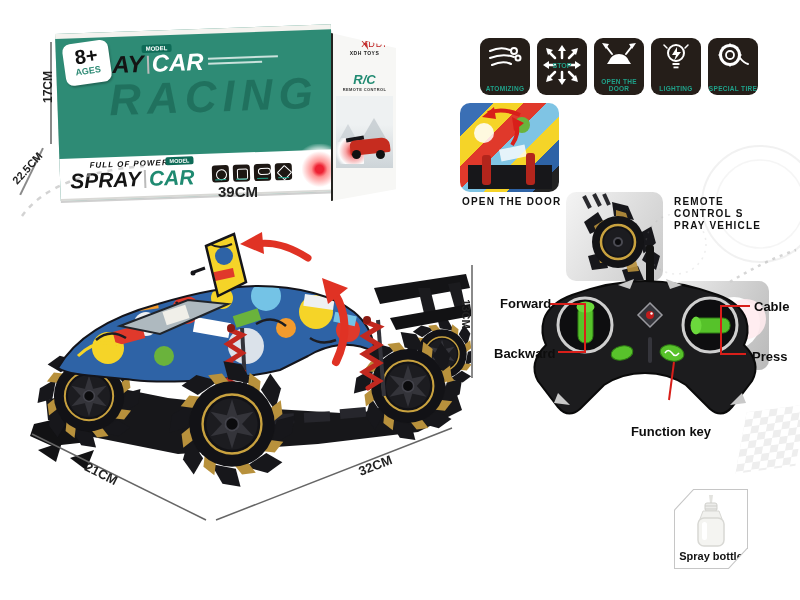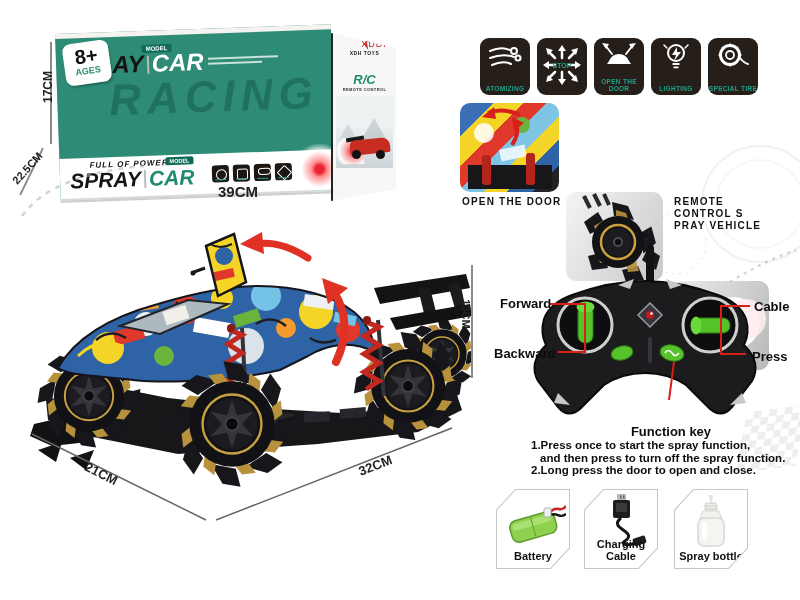--- a/index.html
+++ b/index.html
@@ -454,55 +454,21 @@
       <path d="M250,61 H221 V109 H246"></path>
       <path d="M174,117 L169,155"></path>
     </g>
   </svg>
   <div class="abs ctl-lb" style="left:500px;top:296px;width:58px;">Forward</div>
   <div class="abs ctl-lb" style="left:494px;top:346px;width:56px;text-align:right;">Backward</div>
   <div class="abs ctl-lb" style="left:754px;top:299px;">Cable</div>
   <div class="abs ctl-lb" style="left:752px;top:349px;">Press</div>
   <div class="abs ctl-lb" style="left:621px;top:424px;width:100px;text-align:center;">Function key</div>
 
-  <div class="abs" id="instr">
-    <div>1.Press once to start the spray function,</div>
-    <div class="i2">and then press to turn off the spray function.</div>
-    <div>2.Long press the door to open and close.</div>
-  </div>
-
-  <div class="abs card-w" style="left:496px;top:489px;">
-    <div class="card">
-      <svg width="66" height="56" style="margin-top:4px;">
-        <g transform="rotate(-16 33 32)">
-          <rect x="10" y="22" width="46" height="22" rx="7" fill="#8fd14f" stroke="#5d9b2f" stroke-width="1.5"></rect>
-          <rect x="13" y="25" width="40" height="7" rx="3.5" fill="#a9e070"></rect>
-          <line x1="33" y1="23" x2="33" y2="43" stroke="#5d9b2f"></line>
-        </g>
-        <path d="M50,18 C58,10 60,20 66,12" stroke="#cc2222" stroke-width="2.5" fill="none"></path>
-        <path d="M48,22 C58,16 58,26 66,20" stroke="#1a1a1a" stroke-width="2.5" fill="none"></path>
-        <rect x="44" y="14" width="7" height="9" rx="1.5" fill="#efefef" stroke="#aaa"></rect>
-      </svg>
-      <div class="lb">Battery</div>
-    </div>
-  </div>
-  <div class="abs card-w" style="left:584px;top:489px;">
-    <div class="card">
-      <svg width="60" height="56" style="margin-top:3px;">
-        <rect x="26" y="1" width="9" height="7" fill="#b9b9bd"></rect>
-        <rect x="29" y="2.5" width="1.5" height="3" fill="#666"></rect>
-          <rect x="32" y="2.5" width="1.5" height="3" fill="#666"></rect>
-        <rect x="22" y="7" width="17" height="18" rx="2" fill="#1d1d1f"></rect>
-        <rect x="25" y="10" width="11" height="9" rx="1" fill="#3a3a3e"></rect>
-        <path d="M30,25 C16,36 48,38 34,48 C28,52 40,54 46,48" stroke="#141414" stroke-width="3" fill="none"></path>
-        <rect x="42" y="44" width="13" height="8" rx="2" fill="#1d1d1f" transform="rotate(-18 48 48)"></rect>
-      </svg>
-      <div class="lb">Charging Cable</div>
-    </div>
-  </div>
+
   <div class="abs card-w" style="left:674px;top:489px;">
     <div class="card">
       <svg width="60" height="56" style="margin-top:3px;">
         <polygon points="28,2 32,2 31,10 29,10" fill="#e3e3df"></polygon>
         <rect x="24" y="10" width="12" height="8" rx="2" fill="#ececea" stroke="#cfcfcb"></rect>
         <line x1="24" y1="13" x2="36" y2="13" stroke="#cfcfcb"></line>
           <line x1="24" y1="16" x2="36" y2="16" stroke="#cfcfcb"></line>
         <path d="M22,18 L38,18 L41,26 L19,26 Z" fill="#f1f1ee" stroke="#d8d8d4"></path>
         <rect x="17" y="25" width="26" height="28" rx="6" fill="#f4f4f1" stroke="#d8d8d4" stroke-width="1.5"></rect>
         <rect x="21" y="29" width="5" height="18" rx="2.5" fill="#ffffff"></rect>

